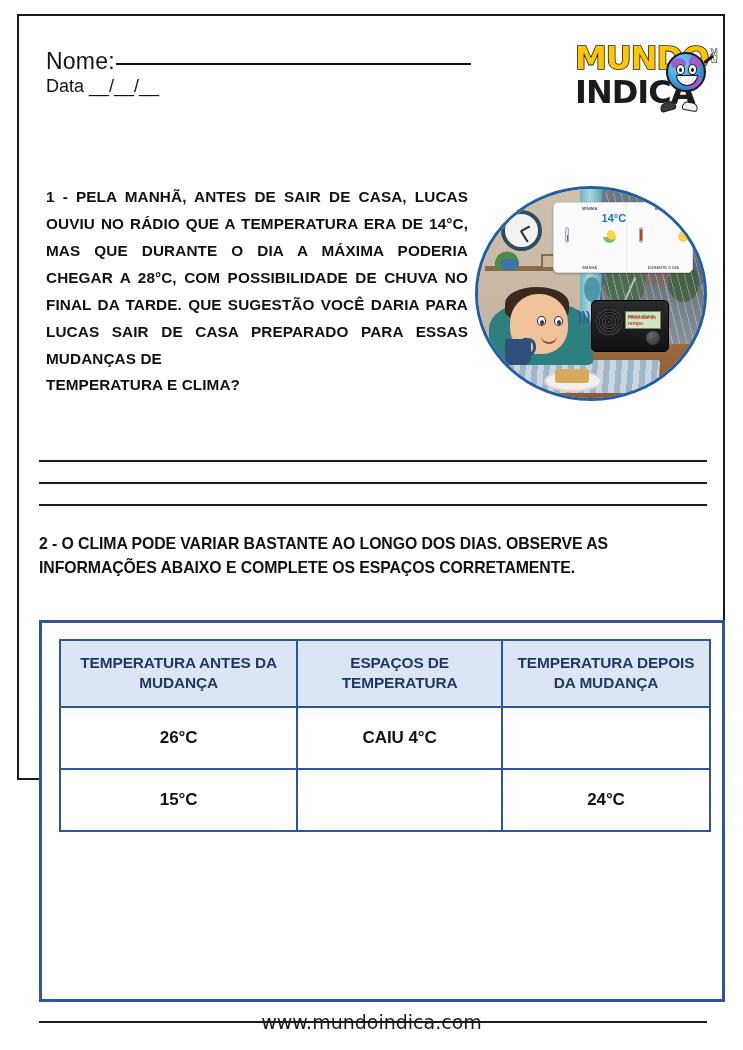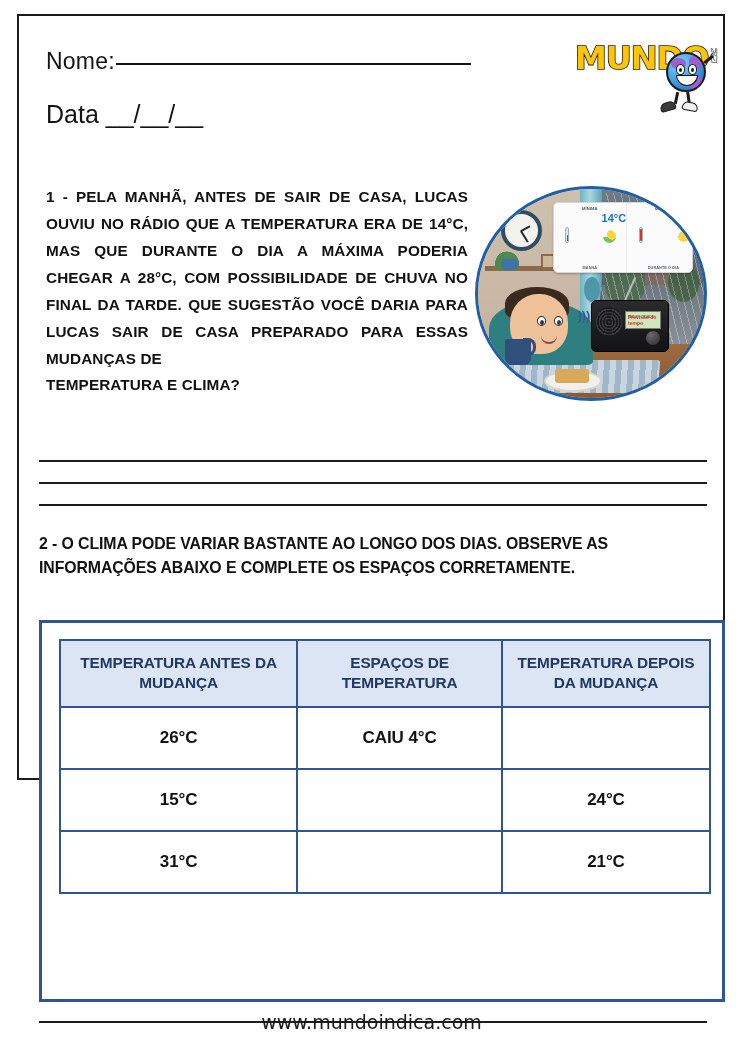--- a/index.html
+++ b/index.html
@@ -43,22 +43,22 @@
   .name-rule {
     display: inline-block;
     width: 355px;
     border-bottom: 2px solid #131313;
     vertical-align: 4px;
     margin-left: 1px;
   }
   .data-row {
     position: absolute;
     left: 27px;
-    top: 84px;
-    font-size: 25px;
+    top: 60px;
+    font-size: 18px;
     color: #131313;
     white-space: nowrap;
   }
 
   .logo {
     position: absolute;
     left: 553px;
     top: 22px;
     width: 150px;
     height: 88px;
@@ -502,20 +502,21 @@
 <div class="page">
   <div class="inner">
 
     <div class="name-row">
       <span>Nome:</span><span class="name-rule"></span>
     </div>
     <div class="data-row">Data __/__/__</div>
 
     <div class="logo">
       <div class="logo-mundo">MUNDO</div>
+      <div class="logo-indica">INDICA</div>
       <div class="globe">
         <div class="land l1"></div>
           <div class="land l2"></div>
           <div class="land l3"></div>
         <div class="eye left">
             <i></i>
           </div>
         <div class="eye right">
             <i></i>
           </div>
@@ -641,25 +642,20 @@
           <tr>
             <td>26°C</td>
             <td>CAIU 4°C</td>
             <td></td>
           </tr>
           <tr>
             <td>15°C</td>
             <td></td>
             <td>24°C</td>
           </tr>
-          <tr>
-            <td>31°C</td>
-            <td></td>
-            <td>21°C</td>
-          </tr>
         </tbody>
       </table>
     </div>
 
     <div class="footer-rule"></div>
   </div>
 </div>
 <div class="footer">www.mundoindica.com</div>
 
 </body></html>

